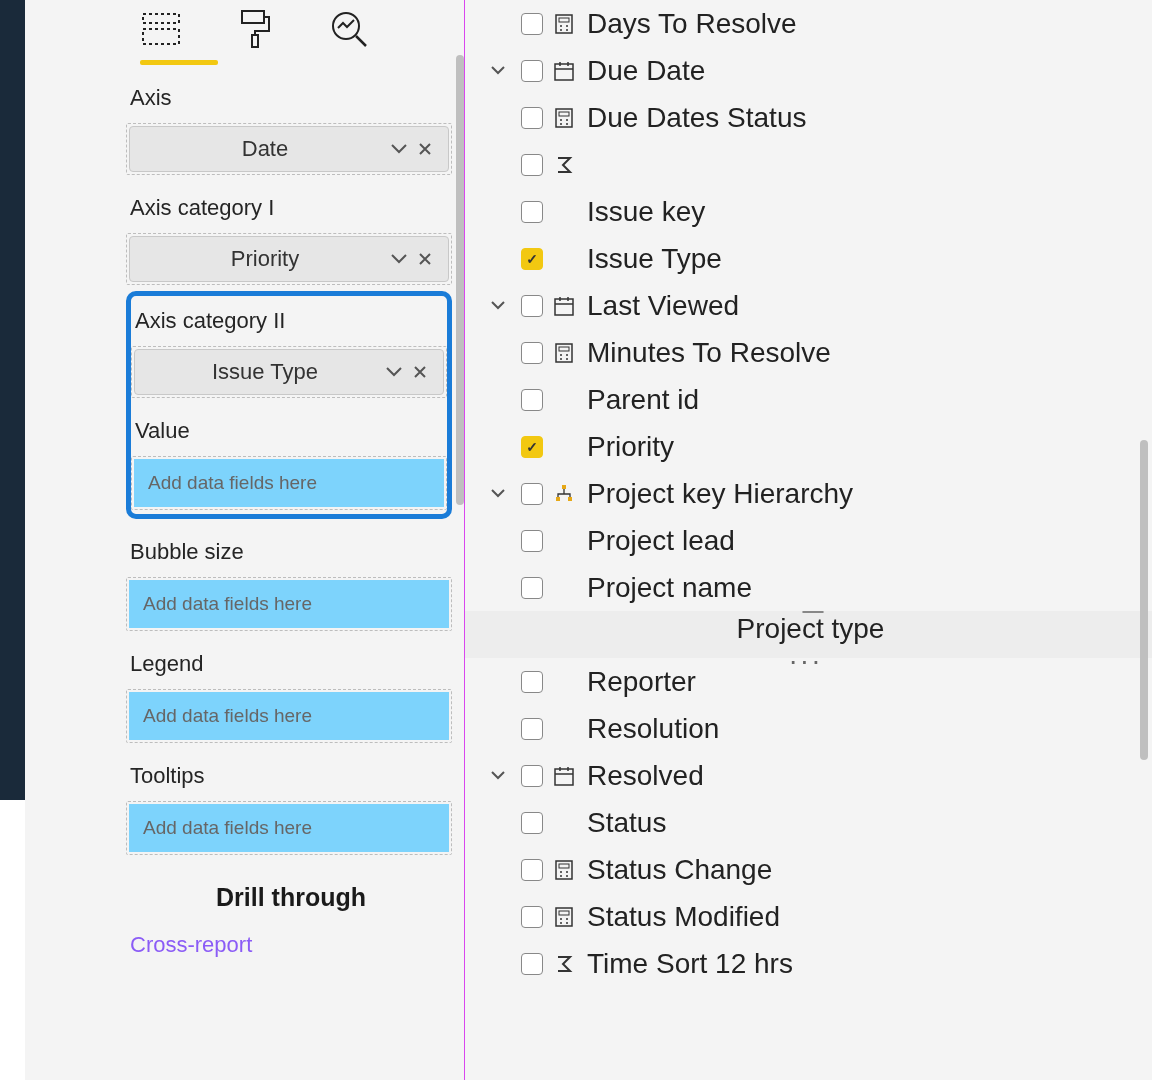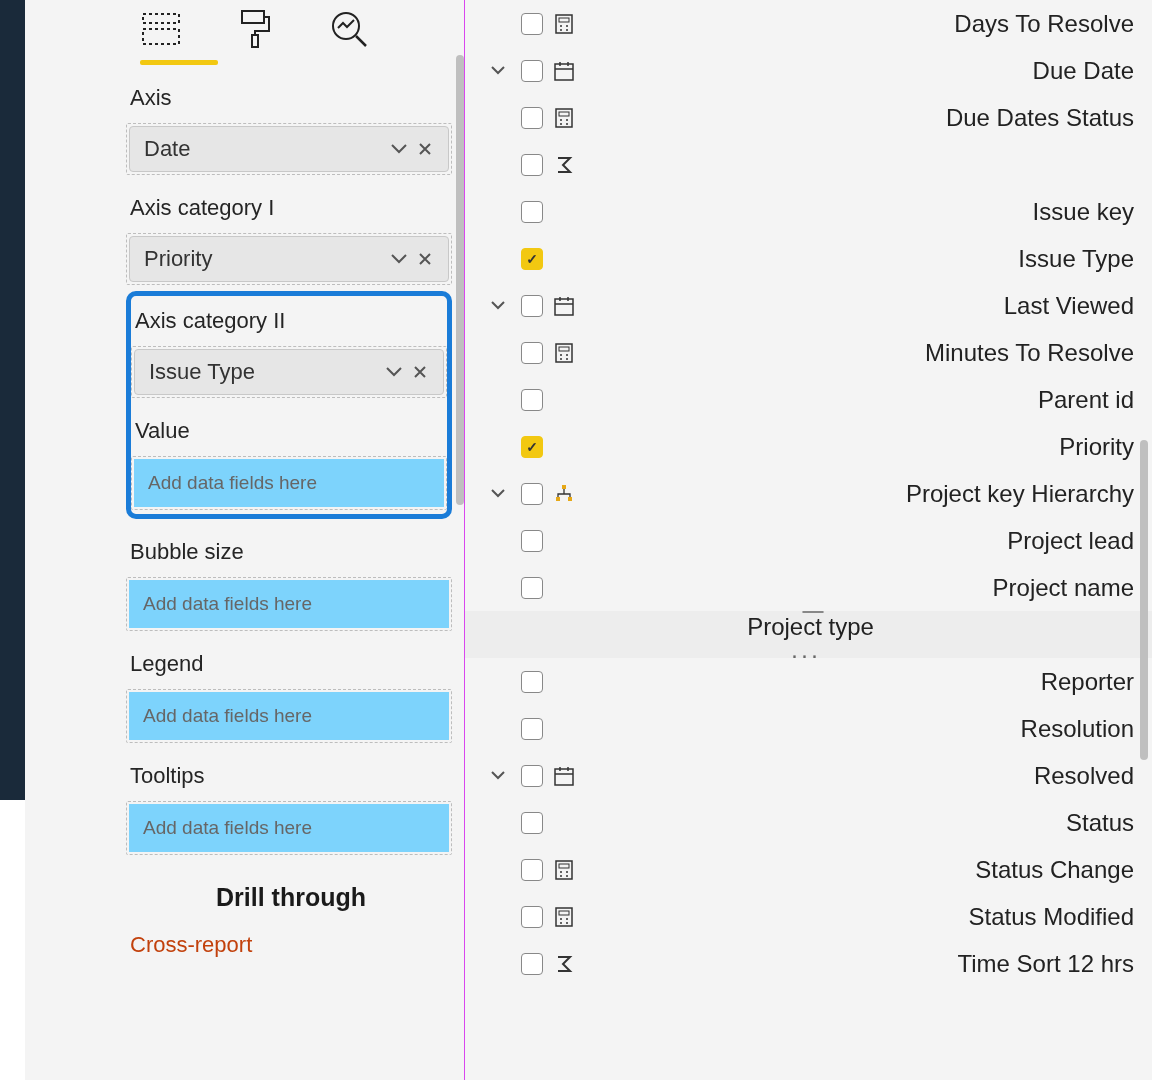--- a/index.html
+++ b/index.html
@@ -51,20 +51,21 @@
     border-radius: 2px;
   }
   .section-label {
     font-size: 22px;
     color: #252525;
     margin: 20px 0 12px 4px;
   }
   .dashed-group {
     border: 1.5px dashed #bdbdbd;
     border-radius: 2px;
+    text-align: center;
   }
   .field-chip {
     display: flex;
     align-items: center;
     background: #e6e6e6;
     border: 1px solid #c8c8c8;
     border-radius: 4px;
     height: 46px;
     padding: 0 10px 0 14px;
     margin: 2px;
@@ -93,21 +94,21 @@
   }
   .drillthrough {
     font-size: 25px;
     color: #1a1a1a;
     font-weight: 600;
     margin: 28px 0 20px 4px;
     text-align: center;
   }
   .crossreport {
     font-size: 22px;
-    color: #c2410c;
+    color: #8b5cf6;
     margin-left: 4px;
   }
   .fields-panel {
     flex: 1;
     height: 100%;
     background: #f4f4f4;
     padding-top: 0;
     position: relative;
   }
   .fields-scroll {
@@ -118,23 +119,22 @@
     height: 320px;
     background: #bfbfbf;
     border-radius: 4px;
   }
   .field-row {
     display: flex;
     align-items: center;
     height: 47px;
     padding-left: 22px;
     padding-right: 18px;
-    font-size: 24px;
+    font-size: 28px;
     color: #222;
-    text-align: right;
   }
   .field-row.hover { background: #ededed; flex-direction: column; }
   .expander {
     width: 22px;
     height: 22px;
     display: flex;
     align-items: center;
     justify-content: center;
     color: #555;
   }

